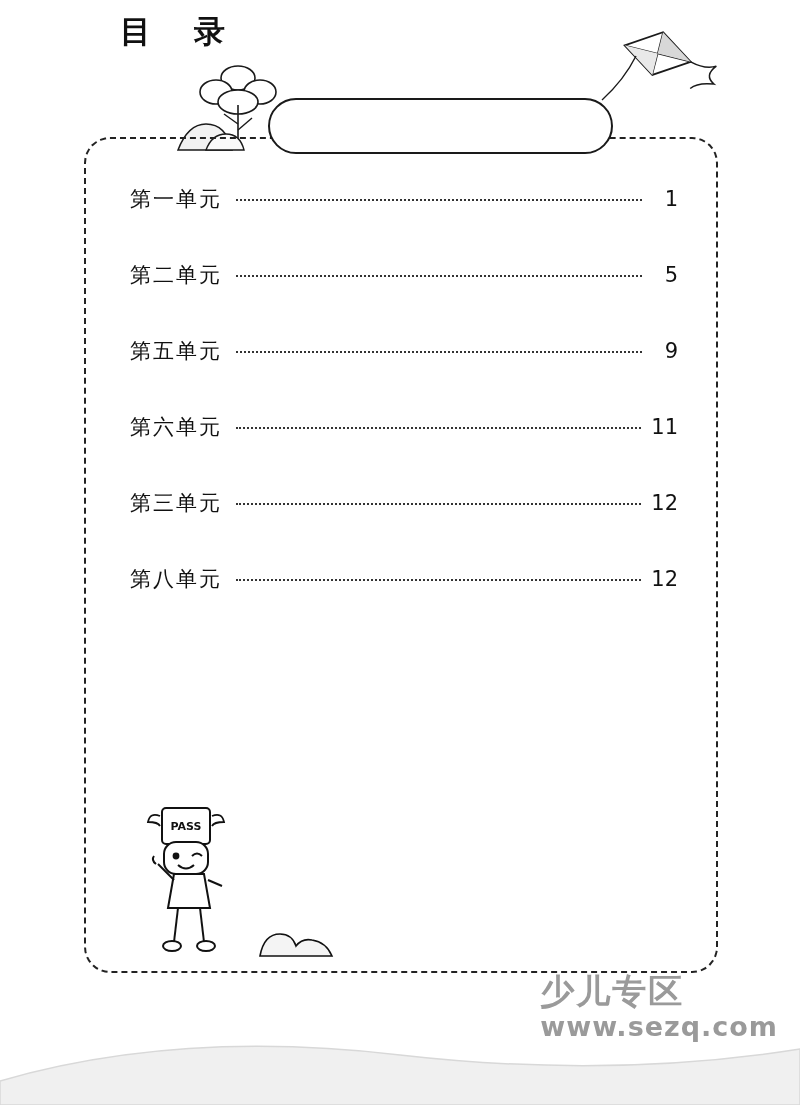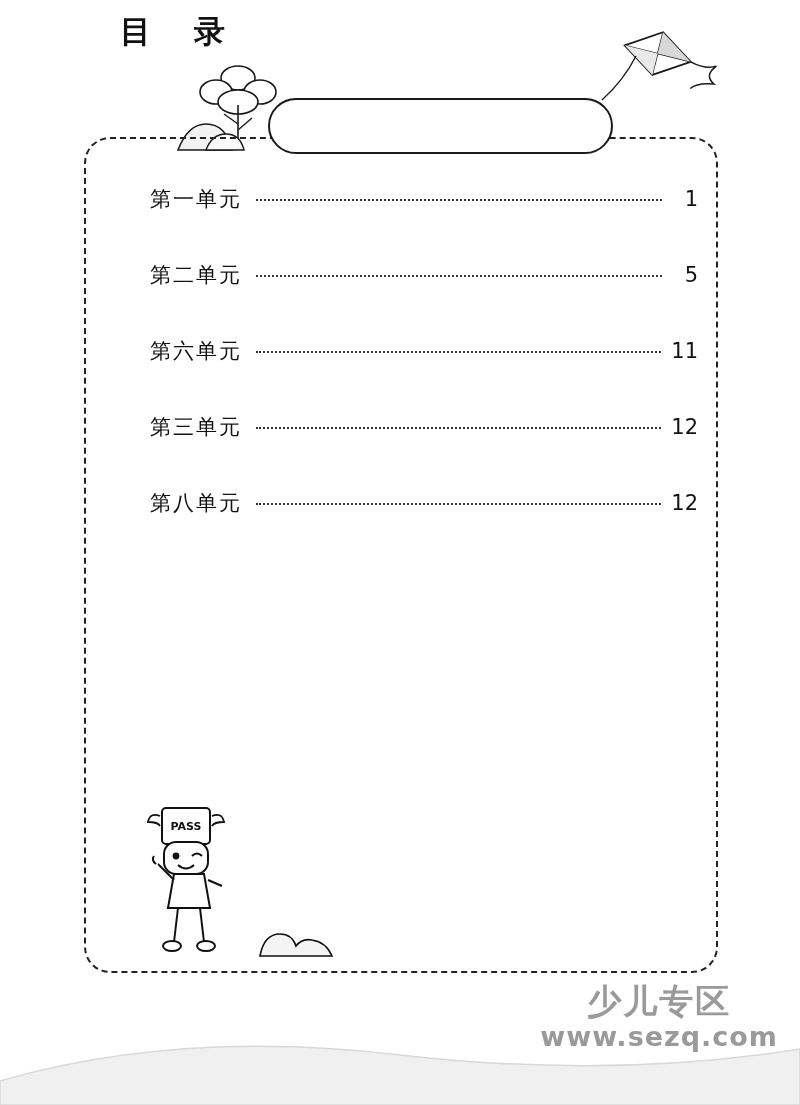--- a/index.html
+++ b/index.html
@@ -92,21 +92,20 @@
     z-index: 5;
   }
 
   
   .toc {
     position: absolute;
     left: 130px;
     top: 185px;
     width: 548px;
     z-index: 4;
-    margin-left: 20px;
   }
   .toc-row {
     display: flex;
     align-items: baseline;
     height: 76px;
   }
   .toc-label {
     font-family: "DejaVu Sans", sans-serif;
     font-size: 21px;
     letter-spacing: 2px;
@@ -152,22 +151,22 @@
     position: absolute;
     left: 0;
     bottom: 0;
     width: 800px;
     height: 120px;
     z-index: 2;
   }
   .brand {
     position: absolute;
     right: 22px;
-    bottom: 52px;
-    text-align: center;
+    bottom: 62px;
+    text-align: left;
     z-index: 8;
   }
   .brand-cn {
     font-family: "DejaVu Sans", sans-serif;
     font-weight: bold;
     font-size: 34px;
     color: #9a9a9a;
     letter-spacing: 2px;
     line-height: 1.1;
   }
@@ -224,20 +223,25 @@
     </div>
 
 
     <div class="toc-row">
       <span class="toc-label">第二单元</span>
       <span class="toc-leader"></span>
       <span class="toc-page">5</span>
     </div>
 
 
+    <div class="toc-row">
+      <span class="toc-label">第五单元</span>
+      <span class="toc-leader"></span>
+      <span class="toc-page">9</span>
+    </div>
 
     <div class="toc-row">
       <span class="toc-label">第六单元</span>
       <span class="toc-leader"></span>
       <span class="toc-page">11</span>
     </div>
 
     <div class="toc-row">
       <span class="toc-label">第三单元</span>
       <span class="toc-leader"></span>

